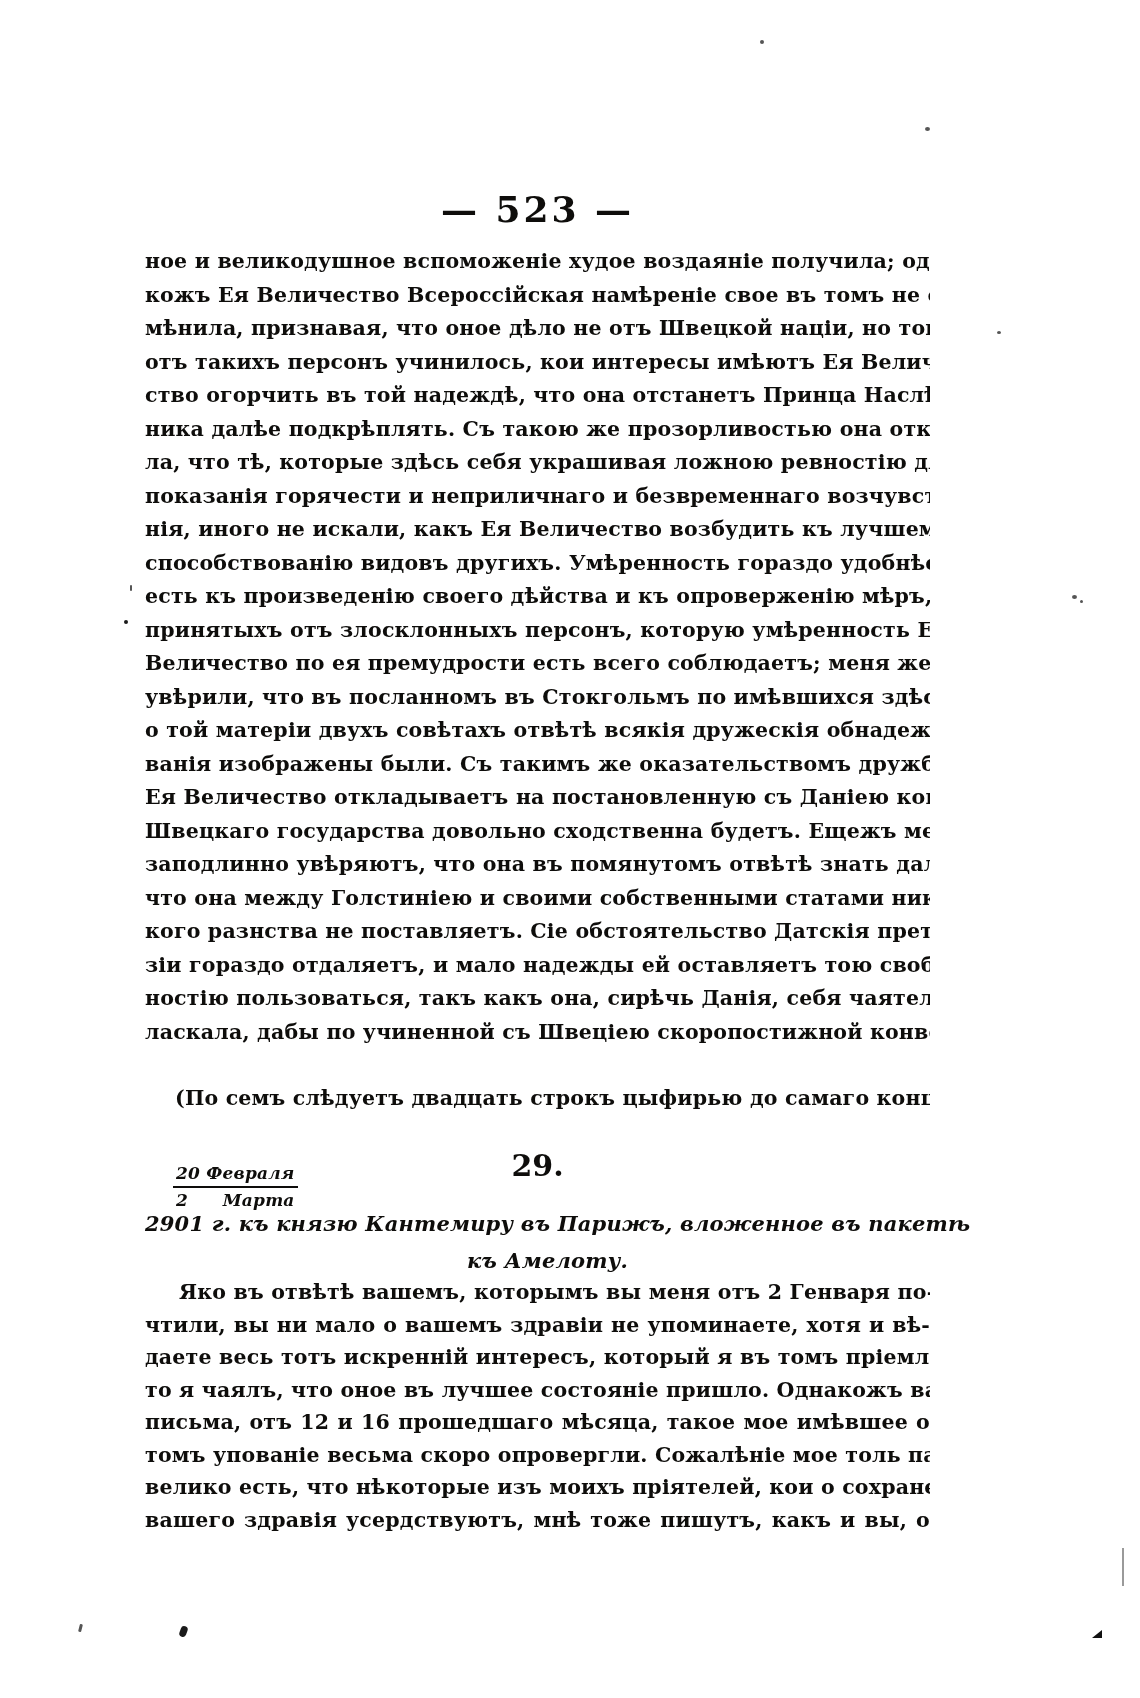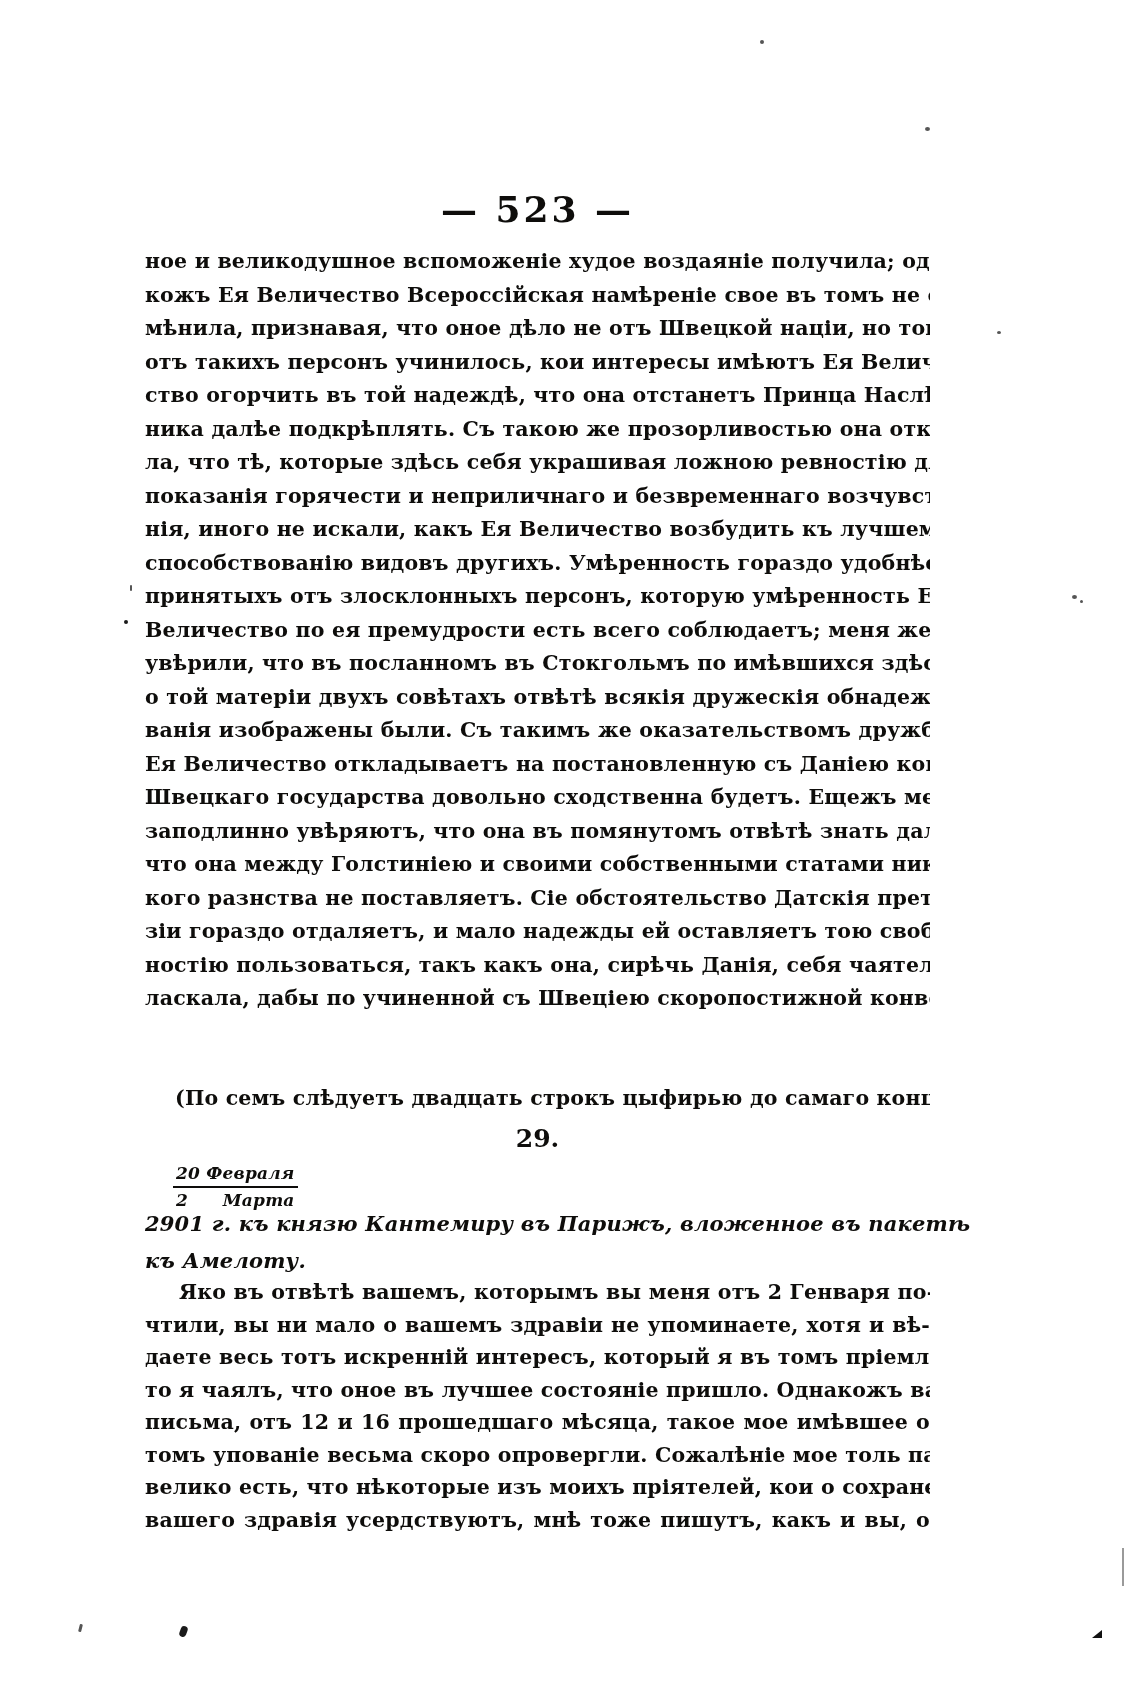--- a/index.html
+++ b/index.html
@@ -20,21 +20,21 @@
     text-align:justify;text-align-last:justify;
     height:33.5px;line-height:33.5px;overflow:hidden;white-space:nowrap;
   }
   #para1{top:245px;}
   #closing-line{
     top:1082px;font-size:20.5px;font-weight:700;letter-spacing:.2px;
     height:33.5px;line-height:33.5px;text-indent:30px;
     text-align:justify;text-align-last:justify;overflow:hidden;white-space:nowrap;
   }
   #section-number{
-    top:1124px;text-align:center;font-size:25px;font-weight:700;
+    top:1148px;text-align:center;font-size:30px;font-weight:700;
   }
   .lh{
     font-style:italic;font-weight:700;font-size:21px;letter-spacing:.2px;
     overflow:visible;white-space:nowrap;
   }
   #letter-heading-line1{
     top:1160px;height:50px;line-height:50px;
     text-align:justify;text-align-last:justify;text-indent:28px;
   }
   #letter-heading-line1 .fraction{
@@ -43,21 +43,21 @@
     text-align:center;letter-spacing:.2px;
   }
   #letter-heading-line1 .fraction .num{
     border-bottom:2px solid #0e0d0b;padding:0 3px 1px 3px;
   }
   #letter-heading-line1 .fraction .den{padding:1px 3px 0 3px;}
   #letter-heading-line2{
     top:1205px;height:37px;line-height:37px;
     text-align:justify;text-align-last:justify;
   }
-  #letter-heading-line3{top:1242px;height:37px;line-height:37px;text-align:left;}
+  #letter-heading-line3{top:1242px;height:37px;line-height:37px;text-align:center;margin-left:10px;}
   #letter-body{top:1276px;}
   #letter-body .jline{height:32.5px;line-height:32.5px;}
   #letter-body .jline:first-child{text-indent:34px;}
   
   .speck{position:absolute;background:#1a1a1a;border-radius:50%;}
   .speck.faint{background:#555;}
   .tickline{position:absolute;background:#9a9a9a;}
   .tri{
     position:absolute;width:0;height:0;
     border-left:10px solid transparent;border-bottom:8px solid #111;
@@ -74,20 +74,21 @@
     <div class="jline">ное и великодушное вспоможеніе худое воздаяніе получила; одна-</div>
     <div class="jline">кожъ Ея Величество Всероссійская намѣреніе свое въ томъ не от-</div>
     <div class="jline">мѣнила, признавая, что оное дѣло не отъ Швецкой націи, но токмо</div>
     <div class="jline">отъ такихъ персонъ учинилось, кои интересы имѣютъ Ея Величе-</div>
     <div class="jline">ство огорчить въ той надеждѣ, что она отстанетъ Принца Наслѣд-</div>
     <div class="jline">ника далѣе подкрѣплять. Съ такою же прозорливостью она откры-</div>
     <div class="jline">ла, что тѣ, которые здѣсь себя украшивая ложною ревностію для</div>
     <div class="jline">показанія горячести и неприличнаго и безвременнаго возчувствова-</div>
     <div class="jline">нія, иного не искали, какъ Ея Величество возбудить къ лучшему</div>
     <div class="jline">способствованію видовъ другихъ. Умѣренность гораздо удобнѣе</div>
+    <div class="jline">есть къ произведенію своего дѣйства и къ опроверженію мѣръ,</div>
     <div class="jline">принятыхъ отъ злосклонныхъ персонъ, которую умѣренность Ея</div>
     <div class="jline">Величество по ея премудрости есть всего соблюдаетъ; меня же</div>
     <div class="jline">увѣрили, что въ посланномъ въ Стокгольмъ по имѣвшихся здѣсь</div>
     <div class="jline">о той матеріи двухъ совѣтахъ отвѣтѣ всякія дружескія обнадежи-</div>
     <div class="jline">ванія изображены были. Съ такимъ же оказательствомъ дружбы</div>
     <div class="jline">Ея Величество откладываетъ на постановленную съ Даніею конвен-</div>
     <div class="jline">Швецкаго государства довольно сходственна будетъ. Ещежъ меня</div>
     <div class="jline">заподлинно увѣряютъ, что она въ помянутомъ отвѣтѣ знать дала,</div>
     <div class="jline">что она между Голстиніею и своими собственными статами ника-</div>
     <div class="jline">кого разнства не поставляетъ. Сіе обстоятельство Датскія претен-</div>

